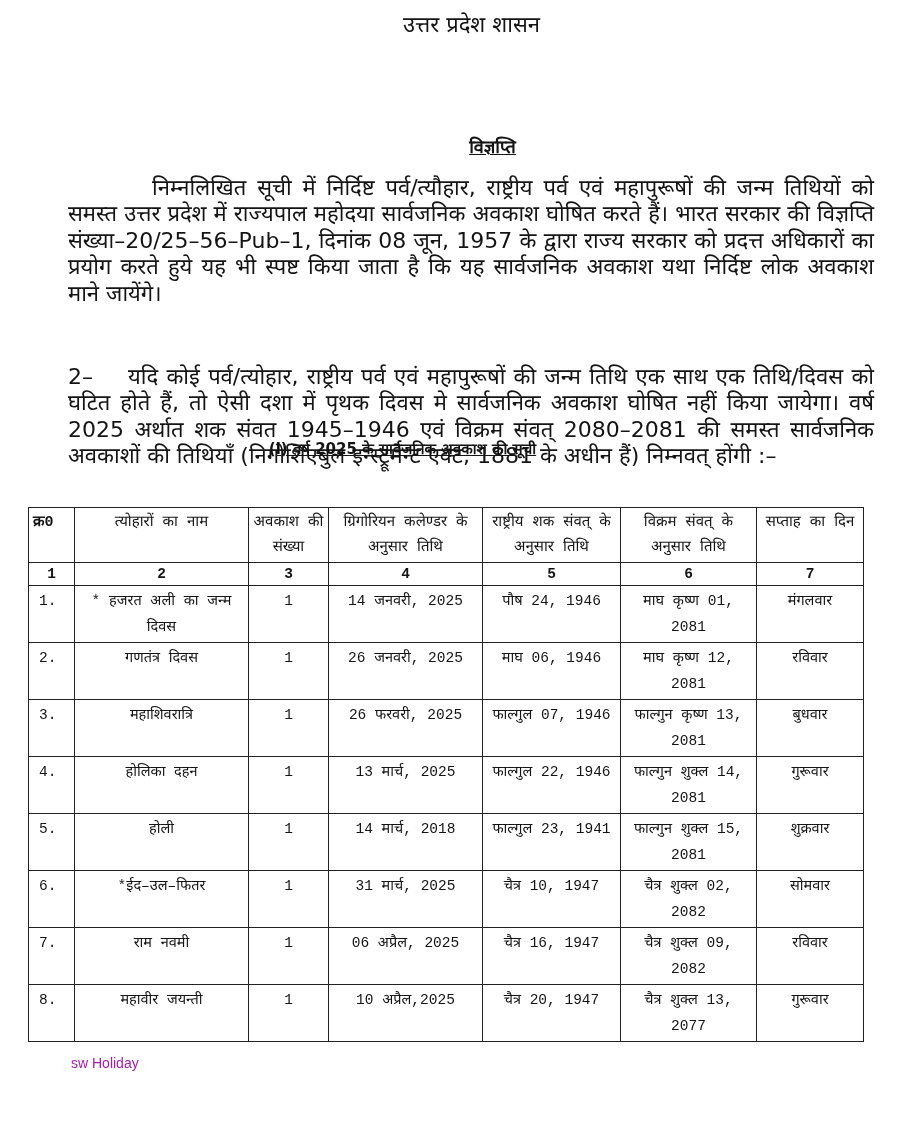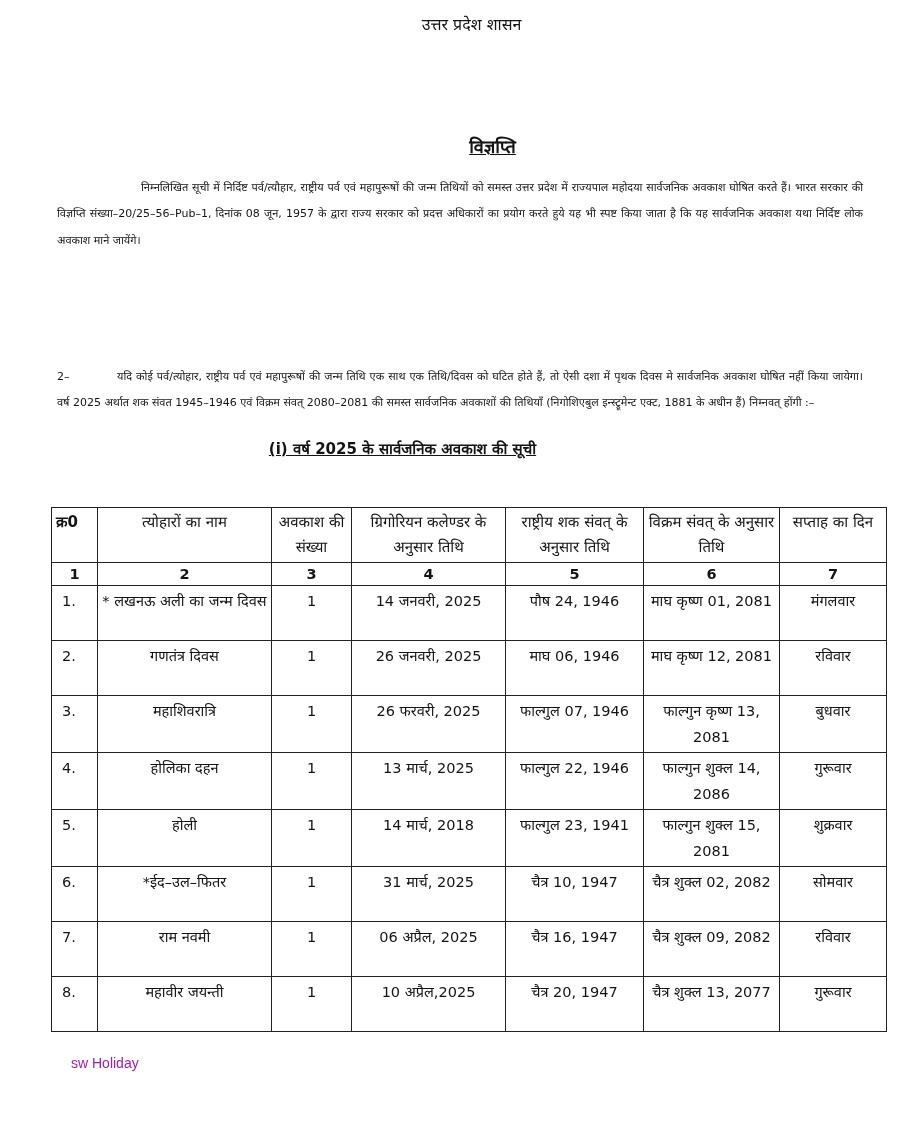--- a/index.html
+++ b/index.html
@@ -2,41 +2,42 @@
 <html><head>
 <meta charset="utf-8">
 <style>
   html, body { margin: 0; padding: 0; background: #ffffff; }
   body {
     width: 911px; height: 1136px; position: relative; overflow: hidden;
     font-family: "DejaVu Sans", "Liberation Sans", sans-serif;
     color: #141414;
   }
   .header { position: absolute; top: 14px; left: 0; width: 911px; text-align: center; }
-  .header div { font-size: 16px; line-height: 22px; height: 22px; padding-left: 32px; }
+  .header div { font-size: 22px; line-height: 22px; height: 22px; padding-left: 32px; }
   .title {
     position: absolute; top: 134px; left: 0; width: 911px; text-align: center;
     font-size: 18px; font-weight: bold; text-decoration: underline; margin-left: 37px;
   }
   .para {
-    position: absolute; left: 57px; width: 806px;
-    font-size: 11px; line-height: 26.4px; text-align: justify;
+    position: absolute; left: 68px; width: 806px;
+    font-size: 22px; line-height: 26.4px; text-align: justify;
     text-align-last: left;
   }
   .p1 { top: 175px; text-indent: 84px; }
   .p2 { top: 320px; margin-top: 44px; }
   .p2 .num { display: inline-block; width: 60px; }
   .subtitle {
     position: absolute; top: 438px; left: 0; width: 805px; text-align: center;
     font-size: 15px; font-weight: bold; text-decoration: underline;
   }
   table.holidays {
-    position: absolute; top: 507px; left: 51px; width: 835px;
+    position: absolute; top: 507px; left: 28px; width: 835px;
     border-collapse: collapse; table-layout: fixed;
     font-size: 14.5px;
+    font-family: Liberation Mono, monospace;
   }
   table.holidays td, table.holidays th {
     border: 1.4px solid #222;
     vertical-align: top; text-align: center;
     padding: 2px 4px; line-height: 26px;
     font-weight: normal;
   }
   table.holidays thead th { font-size: 15px; line-height: 25px; height: 50px; }
   table.holidays thead th.sno { text-align: left; font-weight: bold; }
   table.holidays tr.colnum td { font-weight: bold; height: 22px; line-height: 22px; padding: 0 4px; }
@@ -88,21 +89,21 @@
       <td>1</td>
       <td>2</td>
       <td>3</td>
       <td>4</td>
       <td>5</td>
       <td>6</td>
       <td>7</td>
     </tr>
     <tr class="row">
       <td class="sno">1.</td>
-      <td>* लखनऊ अली का जन्म दिवस</td>
+      <td>* हजरत अली का जन्म दिवस</td>
       <td>1</td>
       <td>14 जनवरी, 2025</td>
       <td>पौष 24, 1946</td>
       <td>माघ कृष्ण 01, 2081</td>
       <td>मंगलवार</td>
     </tr>
     <tr class="row">
       <td class="sno">2.</td>
       <td>गणतंत्र दिवस</td>
       <td>1</td>
@@ -119,21 +120,21 @@
       <td>फाल्गुल 07, 1946</td>
       <td>फाल्गुन कृष्ण 13, 2081</td>
       <td>बुधवार</td>
     </tr>
     <tr class="row">
       <td class="sno">4.</td>
       <td>होलिका दहन</td>
       <td>1</td>
       <td>13 मार्च, 2025</td>
       <td>फाल्गुल 22, 1946</td>
-      <td>फाल्गुन शुक्ल 14, 2086</td>
+      <td>फाल्गुन शुक्ल 14, 2081</td>
       <td>गुरूवार</td>
     </tr>
     <tr class="row">
       <td class="sno">5.</td>
       <td>होली</td>
       <td>1</td>
       <td>14 मार्च, 2018</td>
       <td>फाल्गुल 23, 1941</td>
       <td>फाल्गुन शुक्ल 15, 2081</td>
       <td>शुक्रवार</td>

